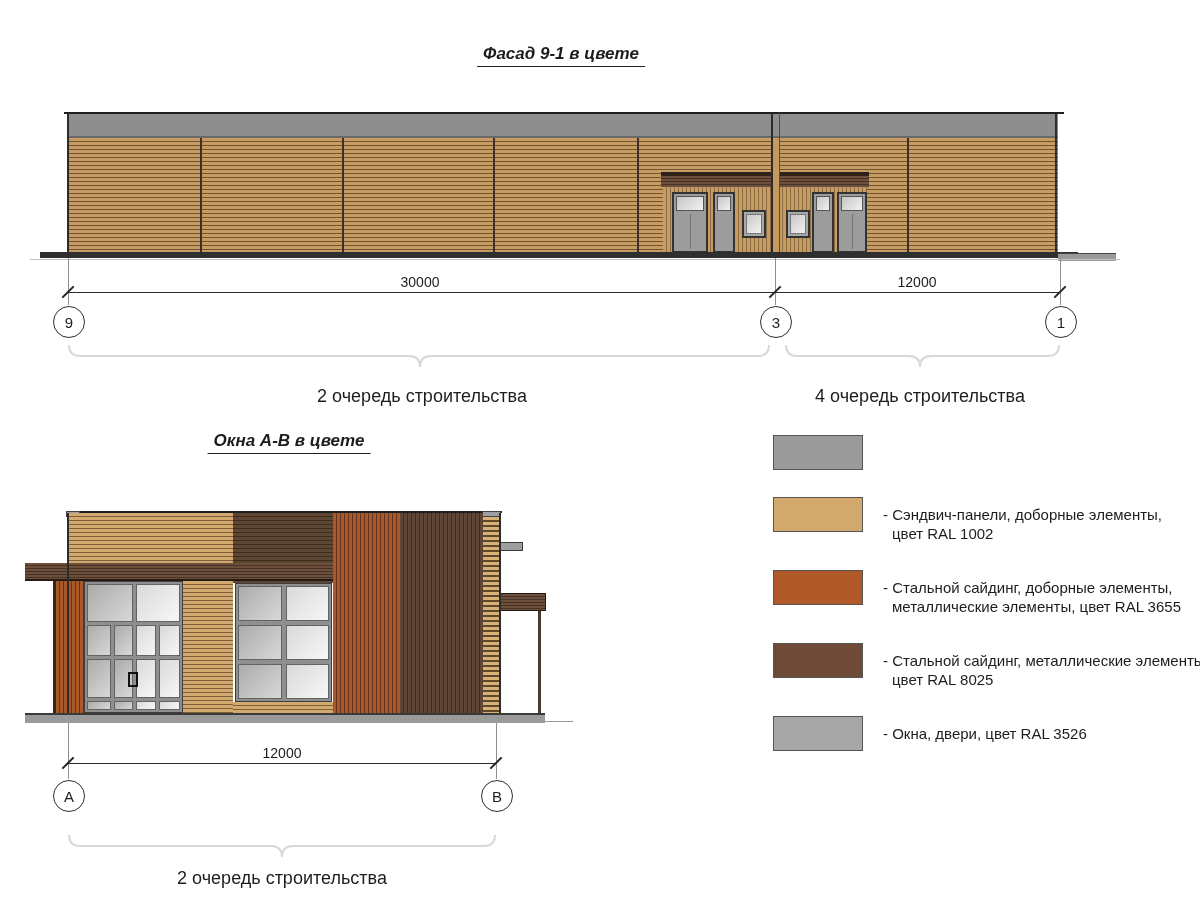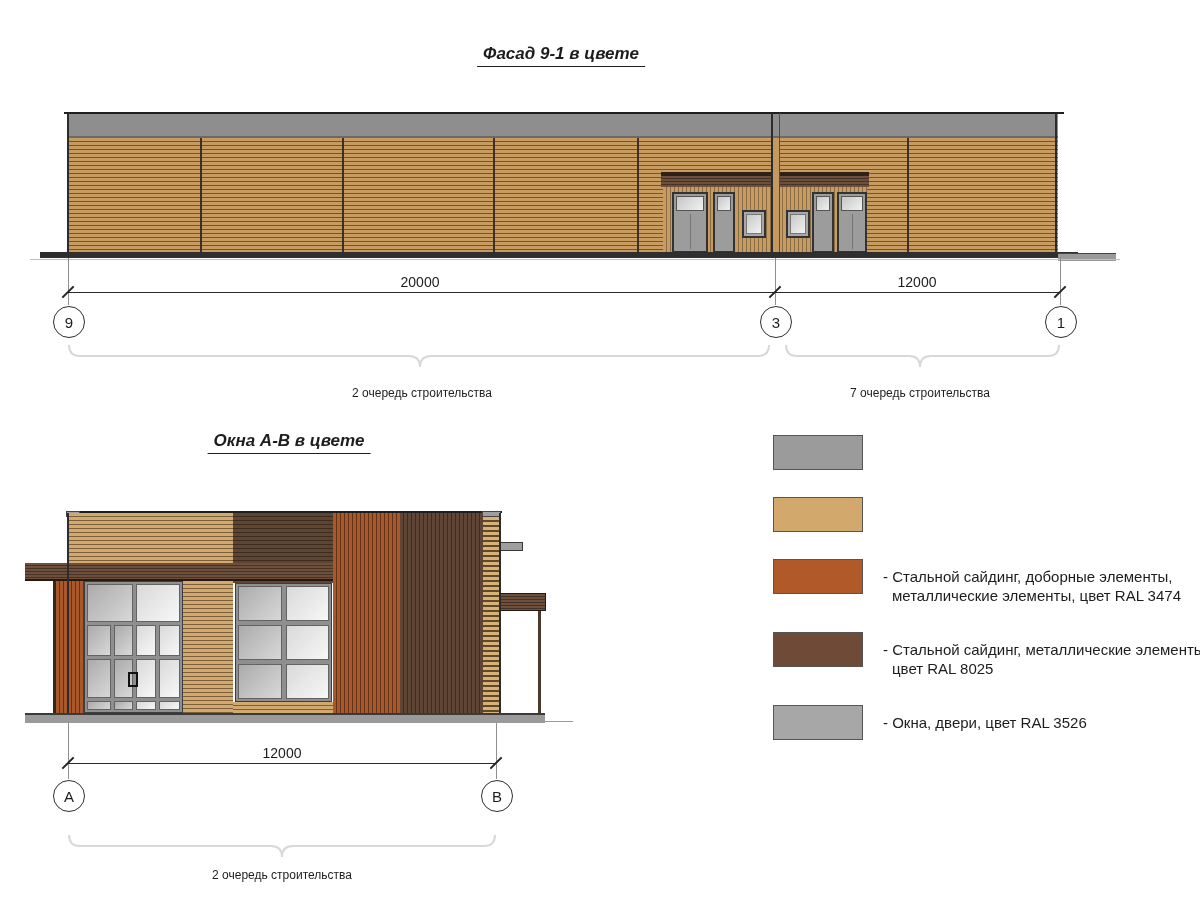--- a/index.html
+++ b/index.html
@@ -3,21 +3,21 @@
 <meta charset="utf-8">
 <style>
   html,body{margin:0;padding:0;background:#fff;}
   #page{position:relative;width:1200px;height:900px;background:#fff;overflow:hidden;
         font-family:"Liberation Sans",sans-serif;color:#1d1d1d;}
   .abs{position:absolute;}
   
   .draw-title{position:absolute;transform:translateX(-50%);font-style:italic;font-weight:700;
               font-size:17px;border-bottom:1.5px solid #1d1d1d;padding:0 6px 2px 6px;white-space:nowrap;}
   .dim-label{position:absolute;transform:translateX(-50%);font-size:14px;white-space:nowrap;}
-  .phase-label{position:absolute;transform:translateX(-50%);font-size:12px;white-space:nowrap;}
+  .phase-label{position:absolute;transform:translateX(-50%);font-size:18px;white-space:nowrap;}
   .axis-circle{position:absolute;width:30px;height:30px;border:1.4px solid #2f2f2f;border-radius:50%;
                background:#fff;display:flex;align-items:center;justify-content:center;font-size:15px;}
   
   .hline{position:absolute;background:#2a2a2a;height:1px;}
   .vline{position:absolute;background:#8f8f8f;width:1px;}
   .tick{position:absolute;width:16px;height:2px;background:#222;transform:translate(-50%,-50%) rotate(-45deg);}
   
   .tan-h{background:repeating-linear-gradient(to bottom,#c89b60 0 3px,#6d5535 3px 4px);}
   .tan-h2{background:repeating-linear-gradient(to bottom,#d2aa70 0 3px,#7d5f3a 3px 4px);}
   .tan-v{background:repeating-linear-gradient(to right,#c89b60 0 3px,#8a6d44 3px 4px);}
@@ -104,33 +104,33 @@
   </div>
 
   <div>
     <div class="vline" style="left:68px;top:258px;height:47px;"></div>
     <div class="vline" style="left:775px;top:258px;height:47px;"></div>
     <div class="vline" style="left:1060px;top:258px;height:47px;"></div>
     <div class="hline" style="left:68px;top:292px;width:992px;"></div>
     <div class="tick" style="left:68px;top:292px;"></div>
     <div class="tick" style="left:775px;top:292px;"></div>
     <div class="tick" style="left:1060px;top:292px;"></div>
-    <div class="dim-label" style="left:420px;top:274px;">20000</div>
+    <div class="dim-label" style="left:420px;top:274px;">30000</div>
     <div class="dim-label" style="left:917px;top:274px;">12000</div>
     <div class="axis-circle" style="left:53px;top:306px;">9</div>
     <div class="axis-circle" style="left:760px;top:306px;">3</div>
     <div class="axis-circle" style="left:1045px;top:306px;">1</div>
     <svg class="brace" style="left:68px;top:344px;" width="704" height="26">
       <path d="M1,1 Q1,12 12,12 L341,12 Q352,12 352,23 Q352,12 363,12 L690,12 Q701,12 701,1" stroke="#d8d8d8" stroke-width="2" fill="none"></path>
     </svg>
     <svg class="brace" style="left:785px;top:344px;" width="277" height="26">
       <path d="M1,1 Q1,12 12,12 L124,12 Q135,12 135,23 Q135,12 146,12 L263,12 Q274,12 274,1" stroke="#d8d8d8" stroke-width="2" fill="none"></path>
     </svg>
     <div class="phase-label" style="left:422px;top:386px;">2 очередь строительства</div>
-    <div class="phase-label" style="left:920px;top:386px;">7 очередь строительства</div>
+    <div class="phase-label" style="left:920px;top:386px;">4 очередь строительства</div>
   </div>
 
   <div>
     <div class="abs" style="left:66px;top:511px;width:436px;height:2px;background:#1f1f1f;"></div>
     <div class="abs" style="left:66px;top:511px;width:14px;height:6px;background:#9e9e9e;border:1px solid #444;box-sizing:border-box;"></div>
     <div class="abs" style="left:482px;top:511px;width:19px;height:6px;background:#9e9e9e;border:1px solid #444;box-sizing:border-box;"></div>
     <div class="abs tan-h2" style="left:68px;top:513px;width:165px;height:52px;"></div>
     <div class="abs dark-h" style="left:233px;top:513px;width:100px;height:70px;"></div>
     <div class="abs orange-v" style="left:333px;top:513px;width:67px;height:200px;"></div>
     <div class="abs dark-v" style="left:400px;top:513px;width:83px;height:200px;"></div>
@@ -193,25 +193,27 @@
     </svg>
     <div class="phase-label" style="left:282px;top:868px;">2 очередь строительства</div>
   </div>
 
   <div id="legend">
       <div class="legend-row">
         <div class="legend-swatch" style="background: rgb(155, 155, 155);"></div>
       </div>
       <div class="legend-row">
         <div class="legend-swatch" style="background: rgb(210, 168, 108);"></div>
+        <div class="legend-label">- Сэндвич-панели, доборные элементы,
+цвет RAL 1002</div>
       </div>
       <div class="legend-row">
         <div class="legend-swatch" style="background: rgb(178, 89, 42);"></div>
         <div class="legend-label">- Стальной сайдинг, доборные элементы,
-металлические элементы, цвет RAL 3474</div>
+металлические элементы, цвет RAL 3655</div>
       </div>
       <div class="legend-row">
         <div class="legend-swatch" style="background: rgb(111, 75, 55);"></div>
         <div class="legend-label">- Стальной сайдинг, металлические элементы,
 цвет RAL 8025</div>
       </div>
       <div class="legend-row">
         <div class="legend-swatch" style="background: rgb(167, 167, 167);"></div>
         <div class="legend-label">- Окна, двери, цвет RAL 3526</div>
       </div>

